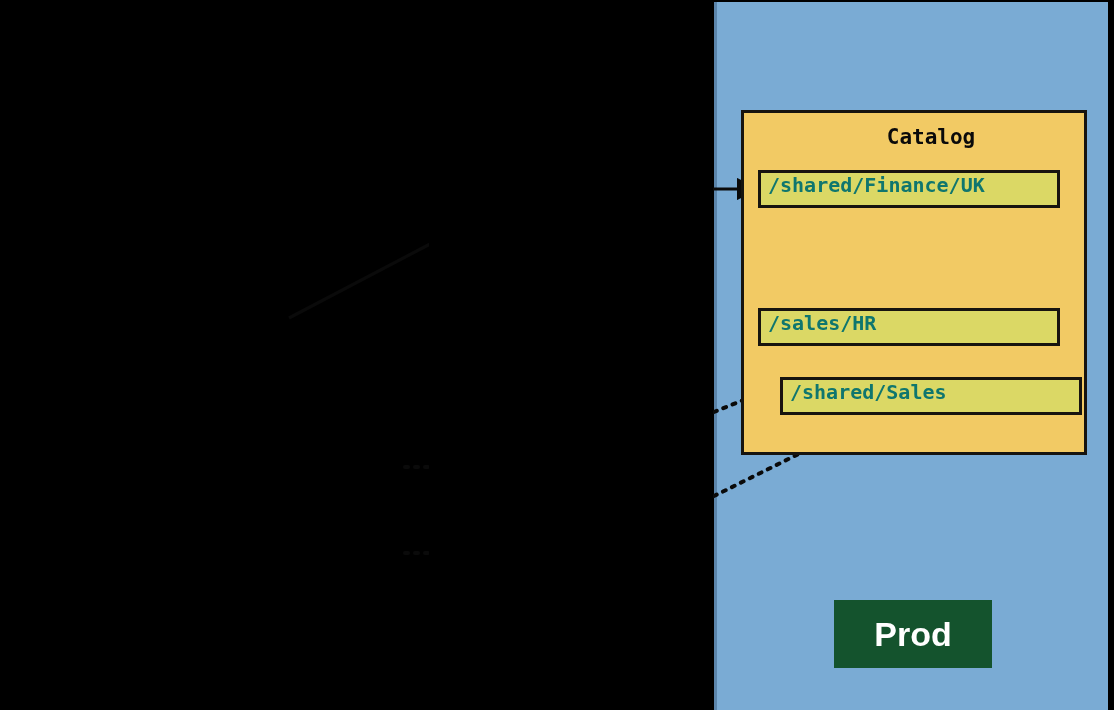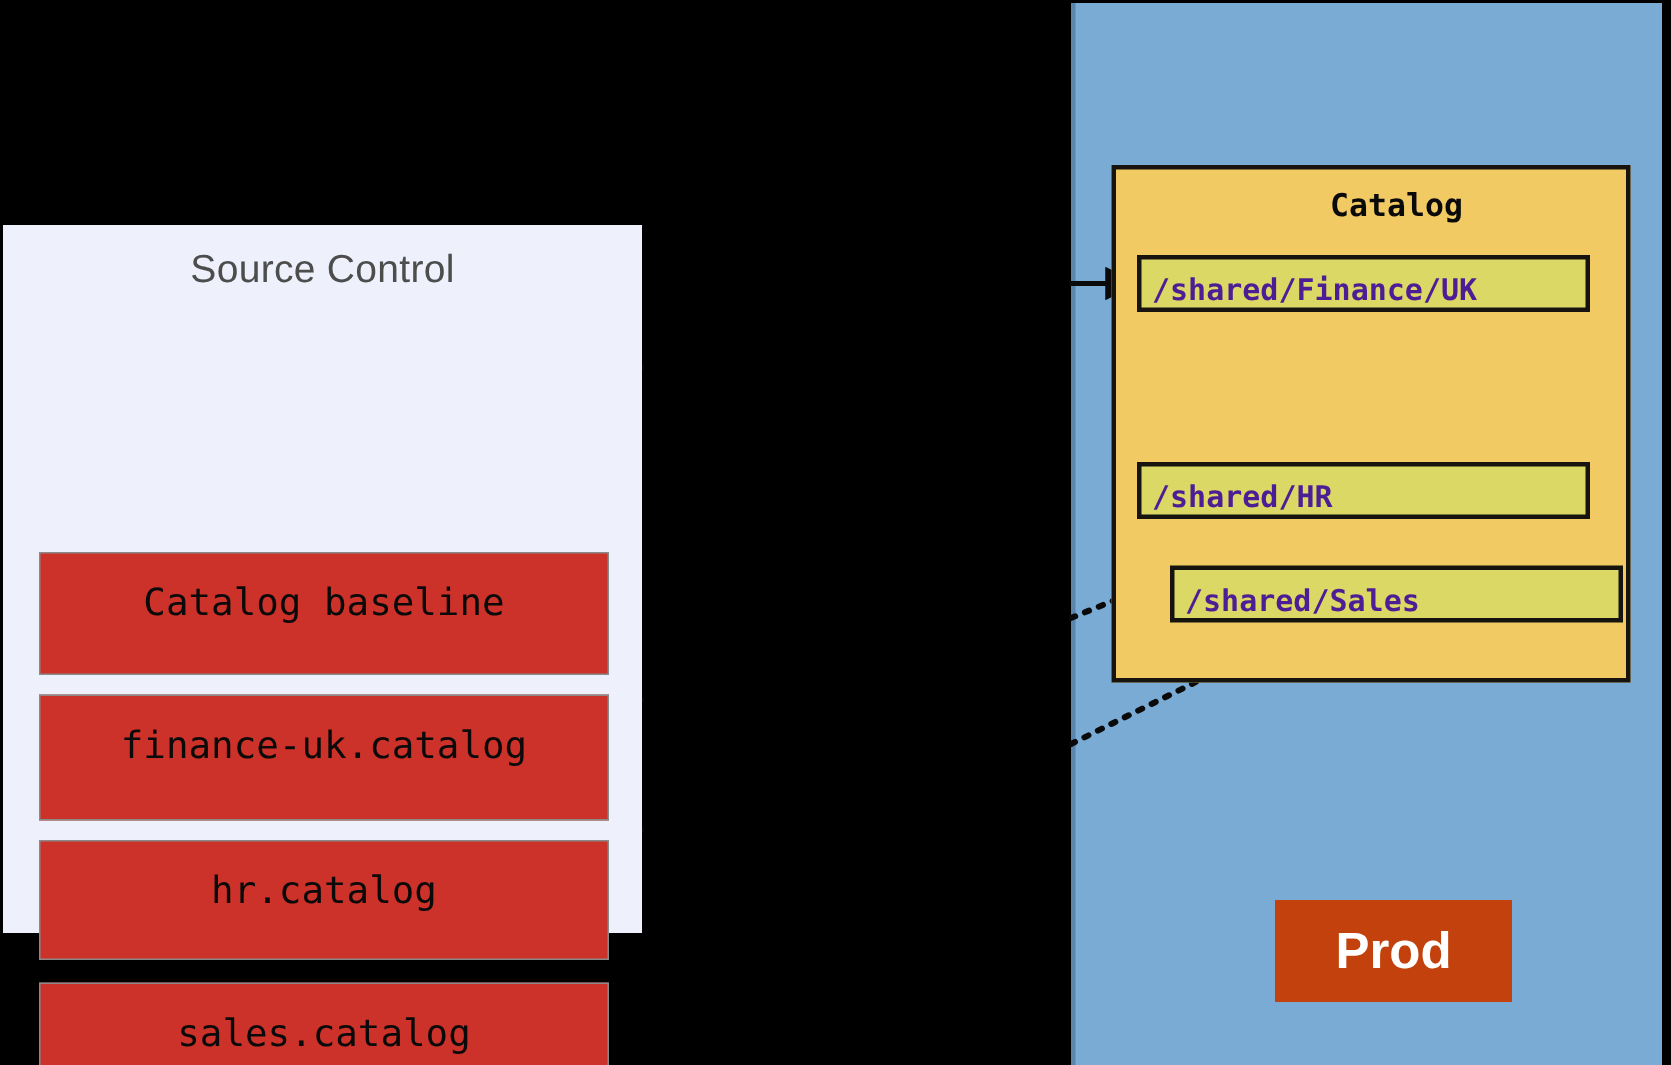--- a/index.html
+++ b/index.html
@@ -95,48 +95,47 @@
   }
   .catalog-entry {
     position: absolute;
     left: 17px;
     width: 302px;
     height: 38px;
     background: #dbd865;
     border: 3px solid #17140f;
     box-sizing: border-box;
     display: flex;
-    align-items: flex-end;
+    align-items: flex-start;
     padding-left: 7px;
     font-family: "DejaVu Sans Mono", monospace;
     font-weight: bold;
     font-size: 20px;
-    color: #4c1d95;
+    color: #0f766e;
     white-space: nowrap;
   }
   #catalog-entry-0 { top: 60px; }
   #catalog-entry-1 { top: 198px; }
   #catalog-entry-2 { top: 267px; }
 
   
   #prod-badge {
     position: absolute;
     left: 834px;
     top: 600px;
     width: 158px;
     height: 68px;
-    background: #c2410c;
+    background: #14532d;
     display: flex;
     align-items: center;
     justify-content: center;
     color: #ffffff;
     font-family: "Liberation Sans", sans-serif;
     font-weight: bold;
     font-size: 34px;
-    margin-left: 16px;
   }
 
   
   #connectors {
     position: absolute;
     left: 0; top: 0;
     width: 1114px; height: 710px;
     pointer-events: none;
   }
   
@@ -177,46 +176,30 @@
     </g>
 
     <g>
       <path d="M 405 553 L 432 553" stroke="#0a0a0a" stroke-width="4" stroke-dasharray="3 7" stroke-linecap="round" fill="none"></path>
       <path d="M 714 496 L 869 419" stroke="#0a0a0a" stroke-width="4" stroke-dasharray="3 7" stroke-linecap="round" fill="none" marker-end="url(#arrow-dot)"></path>
     </g>
   </svg>
 
   <div id="gutter-mask"></div>
 
-  <div id="source-control-panel">
-    <div id="source-control-title">Source Control</div>
-
-    <div class="repo-file" id="repo-file-0">
-      <span>Catalog baseline</span>
-    </div>
-    <div class="repo-file" id="repo-file-1">
-      <span>finance-uk.catalog</span>
-    </div>
-    <div class="repo-file" id="repo-file-2">
-      <span>hr.catalog</span>
-    </div>
-    <div class="repo-file" id="repo-file-3">
-      <span>sales.catalog</span>
-    </div>
-  </div>
 
   <div id="catalog-box">
     <div id="catalog-title">Catalog</div>
   </div>
 
   <div class="catalog-entry" id="catalog-entry-0" style="position:absolute;left:758px;top:170px;">
     <span>/shared/Finance/UK</span>
   </div>
   <div class="catalog-entry" id="catalog-entry-1" style="position:absolute;left:758px;top:308px;">
-    <span>/shared/HR</span>
+    <span>/sales/HR</span>
   </div>
   <div class="catalog-entry" id="catalog-entry-2" style="position:absolute;left:780px;top:377px;">
     <span>/shared/Sales</span>
   </div>
 
   <div id="prod-badge">
     <span>Prod</span>
   </div>
 
 </div>

